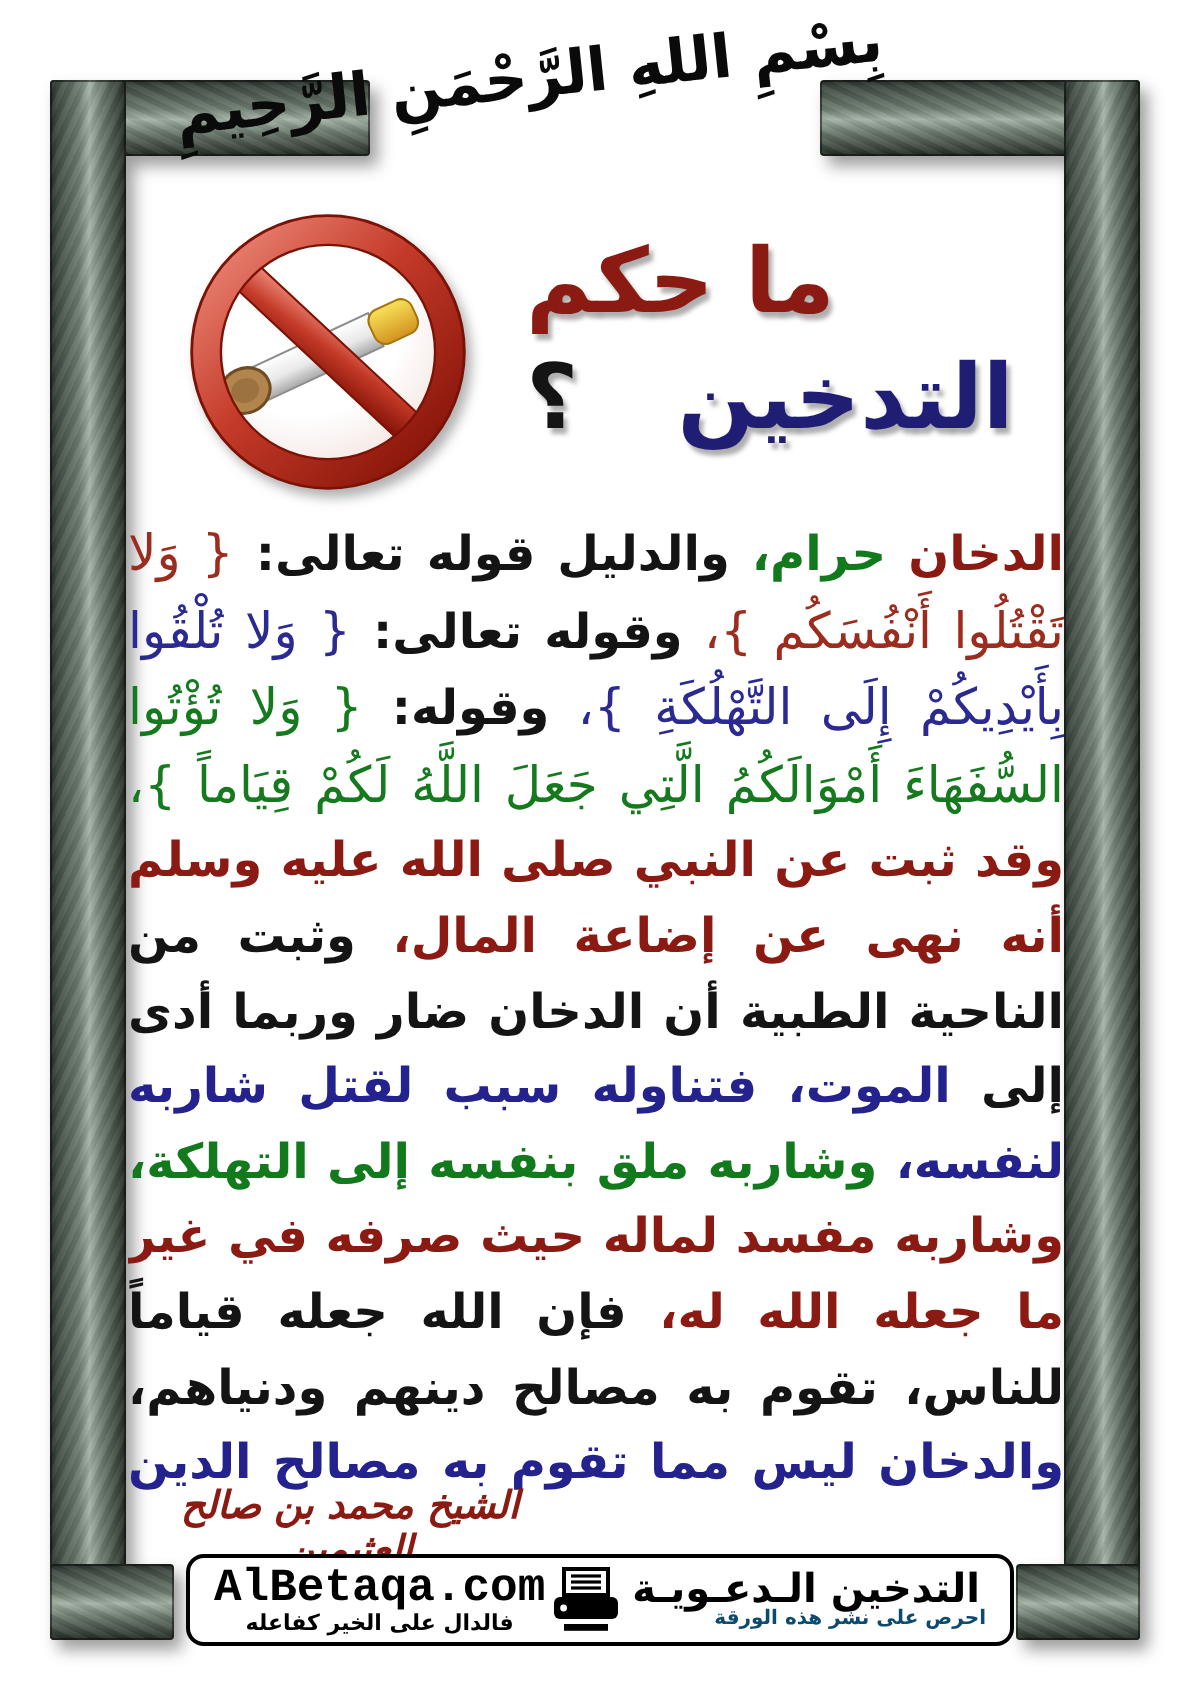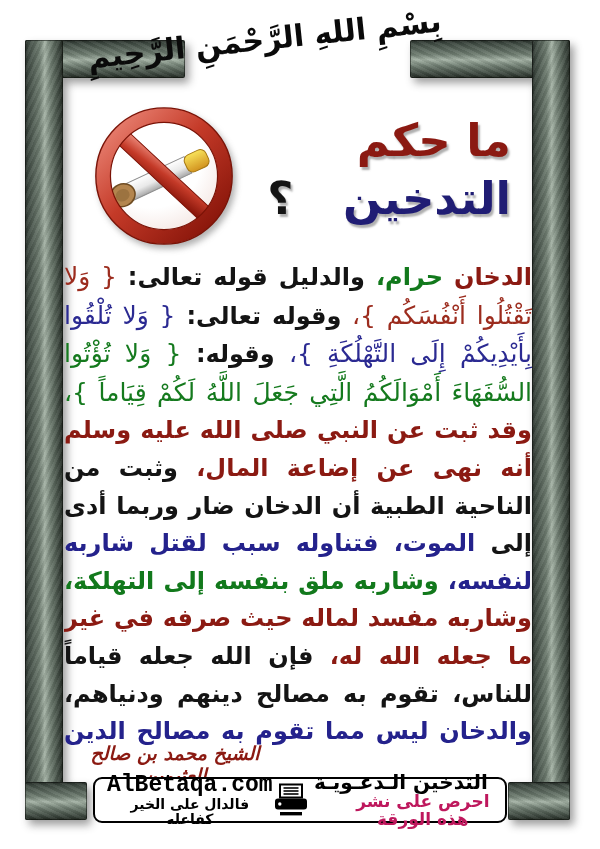--- a/index.html
+++ b/index.html
@@ -28,21 +28,21 @@
   #bismillah{
     position:absolute;left:158px;top:18px;width:284px;z-index:2;
     text-align:center;font-size:30px;font-weight:bold;color:#0a0a0a;
     transform:rotate(-6deg);white-space:nowrap;direction:rtl;
   }
   
   #nosmoking{position:absolute;left:93px;top:103px;z-index:2;
     filter:drop-shadow(3px 4px 3px rgba(60,60,60,.40));}
   
   #title-block{position:absolute;left:263px;top:112px;width:248px;z-index:2;
-    text-align:right;direction:rtl;font-weight:bold;
+    text-align:left;direction:rtl;font-weight:bold;
     text-shadow:2px 3px 2px rgba(110,110,110,.55);}
   #title-line1{font-size:45px;line-height:58px;letter-spacing:1px;}
   #title-line2{font-size:45px;line-height:58px;letter-spacing:1px;}
   
   #body-text{
     position:absolute;left:64px;top:258px;width:468px;height:492px;z-index:2;
     direction:rtl;text-align:justify;font-size:24px;line-height:37.6px;
     font-weight:bold;overflow:hidden;
   }
   #body-text .quran{font-weight:normal;font-size:25px;}
@@ -54,23 +54,23 @@
   
   #footer-box{
     position:absolute;left:93px;top:777px;width:414px;height:46px;z-index:3;
     background:#fff;border:2.5px solid #000;border-radius:9px;
     box-sizing:border-box;direction:rtl;
     display:flex;align-items:center;justify-content:space-between;
     padding:0 12px;
   }
   .footer-col{text-align:center;line-height:1.05;}
   #series-title{font-size:20px;font-weight:bold;color:#000;letter-spacing:0px;}
-  #series-tagline{font-size:17px;font-weight:bold;color:#be185d;margin-left:44px;}
+  #series-tagline{font-size:10px;font-weight:bold;color:#0c4a6e;margin-left:44px;}
   #site-name{font-family:Liberation Mono, monospace;font-weight:bold;font-size:23px;direction:ltr;color:#000;text-align:right;}
-  #site-tagline{font-size:14px;font-weight:bold;color:#000;}
+  #site-tagline{font-size:11px;font-weight:bold;color:#000;}
   #printer{flex:0 0 auto;margin-top:2px;}
 </style>
 </head>
 <body>
 
 <div class="bracket" id="bracket-left">
   <div class="piece hbar arm"></div>
   <div class="piece vbar bar"></div>
   <div class="piece hbar foot"></div>
 </div>

